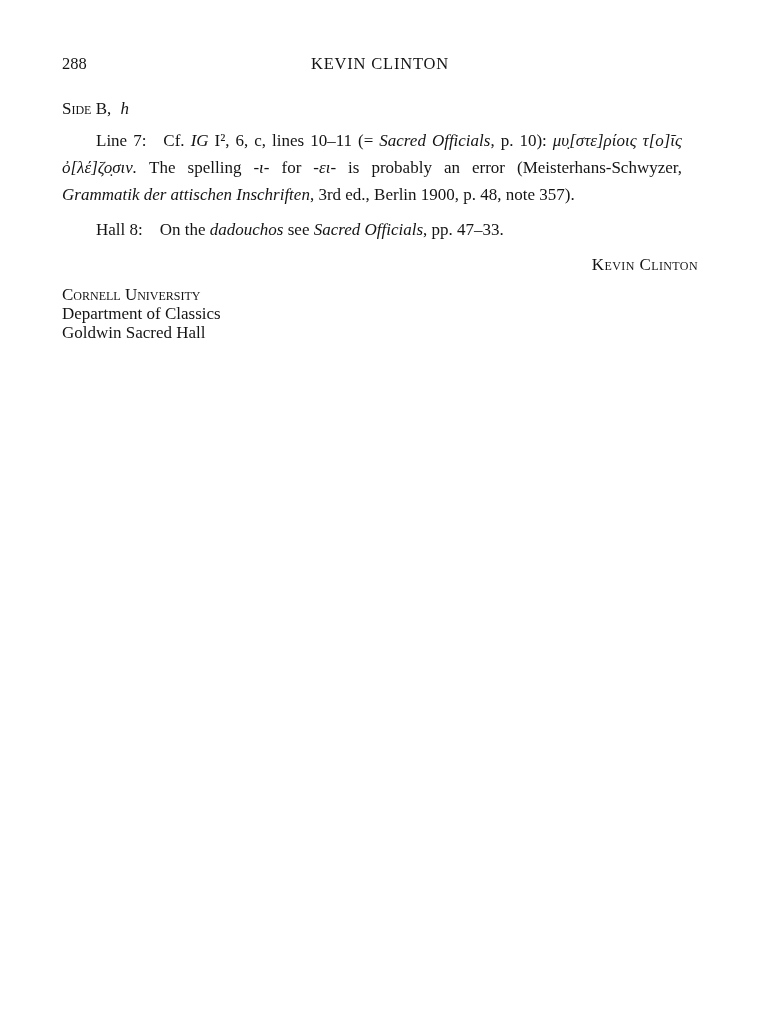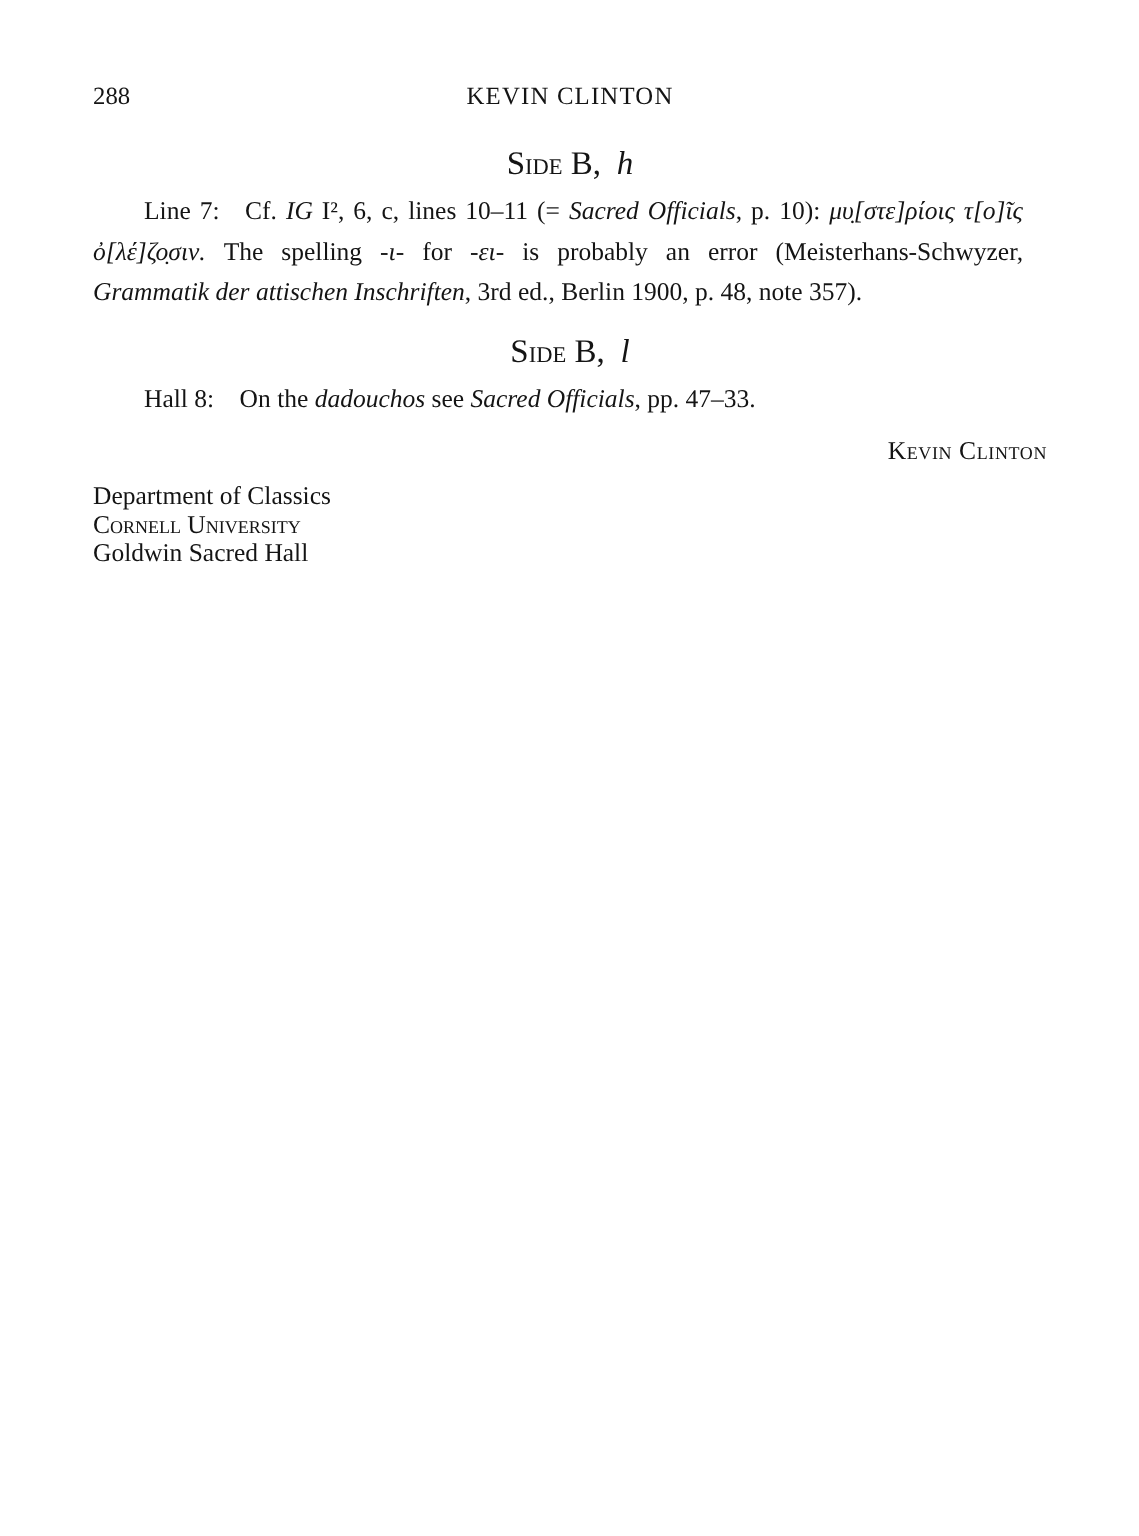--- a/index.html
+++ b/index.html
@@ -32,24 +32,23 @@
   .pageno {
     position: absolute;
     left: 0;
     top: 0;
   }
   .runhead {
     letter-spacing: 0.8px;
   }
   .sidehead {
     margin: 25px 0 0 0;
-    font-size: 22px;
+    font-size: 17px;
     font-weight: normal;
     line-height: 20px;
-    text-align: center;
   }
   .sc { font-variant: small-caps; }
   .it { font-style: italic; text-align: right; }
   .gk { font-style: italic; }
   .sidehead .item {
     font-style: italic;
     margin-left: 5px;
   }
   .para {
     margin: 8px 16px 0 0;
@@ -85,29 +84,25 @@
       <span class="runhead">KEVIN CLINTON</span>
     </header>
 
     <h2 class="sidehead">
       <span class="sc">Side B,</span>
       <span class="item">h</span>
     </h2>
 
     <p class="para justify indent"><span>Line 7: Cf. </span><span class="it">IG</span><span> I², 6, c, lines 10–11 (= </span><span class="it">Sacred Officials</span><span>, p. 10): </span><span class="gk">μυ̣[στε]ρίοις τ[ο]ῖς ὀ[λέ]ζο̣σιν.</span><span> The spelling -</span><span class="gk">ι</span><span>- for -</span><span class="gk">ει</span><span>- is probably an error (Meisterhans-Schwyzer, </span><span class="it">Grammatik der attischen Inschriften</span><span>, 3rd ed., Berlin 1900, p. 48, note 357).</span></p>
 
-    <h2 class="sidehead heading-2">
-      <span class="sc">Side B,</span>
-      <span class="item">l</span>
-    </h2>
 
     <p class="para indent"><span>Hall 8: On the </span><span class="it">dadouchos</span><span> see </span><span class="it">Sacred Officials</span><span>, pp. 47–33.</span></p>
 
     <p class="signature">Kevin Clinton</p>
 
     <div class="address">
+      <span class="line sc">Cornell University</span>
       <span class="line">Department of Classics</span>
-      <span class="line sc">Cornell University</span>
       <span class="line">Goldwin Sacred Hall</span>
     </div>
 
   </div>
 </div>
 
 </body></html>

